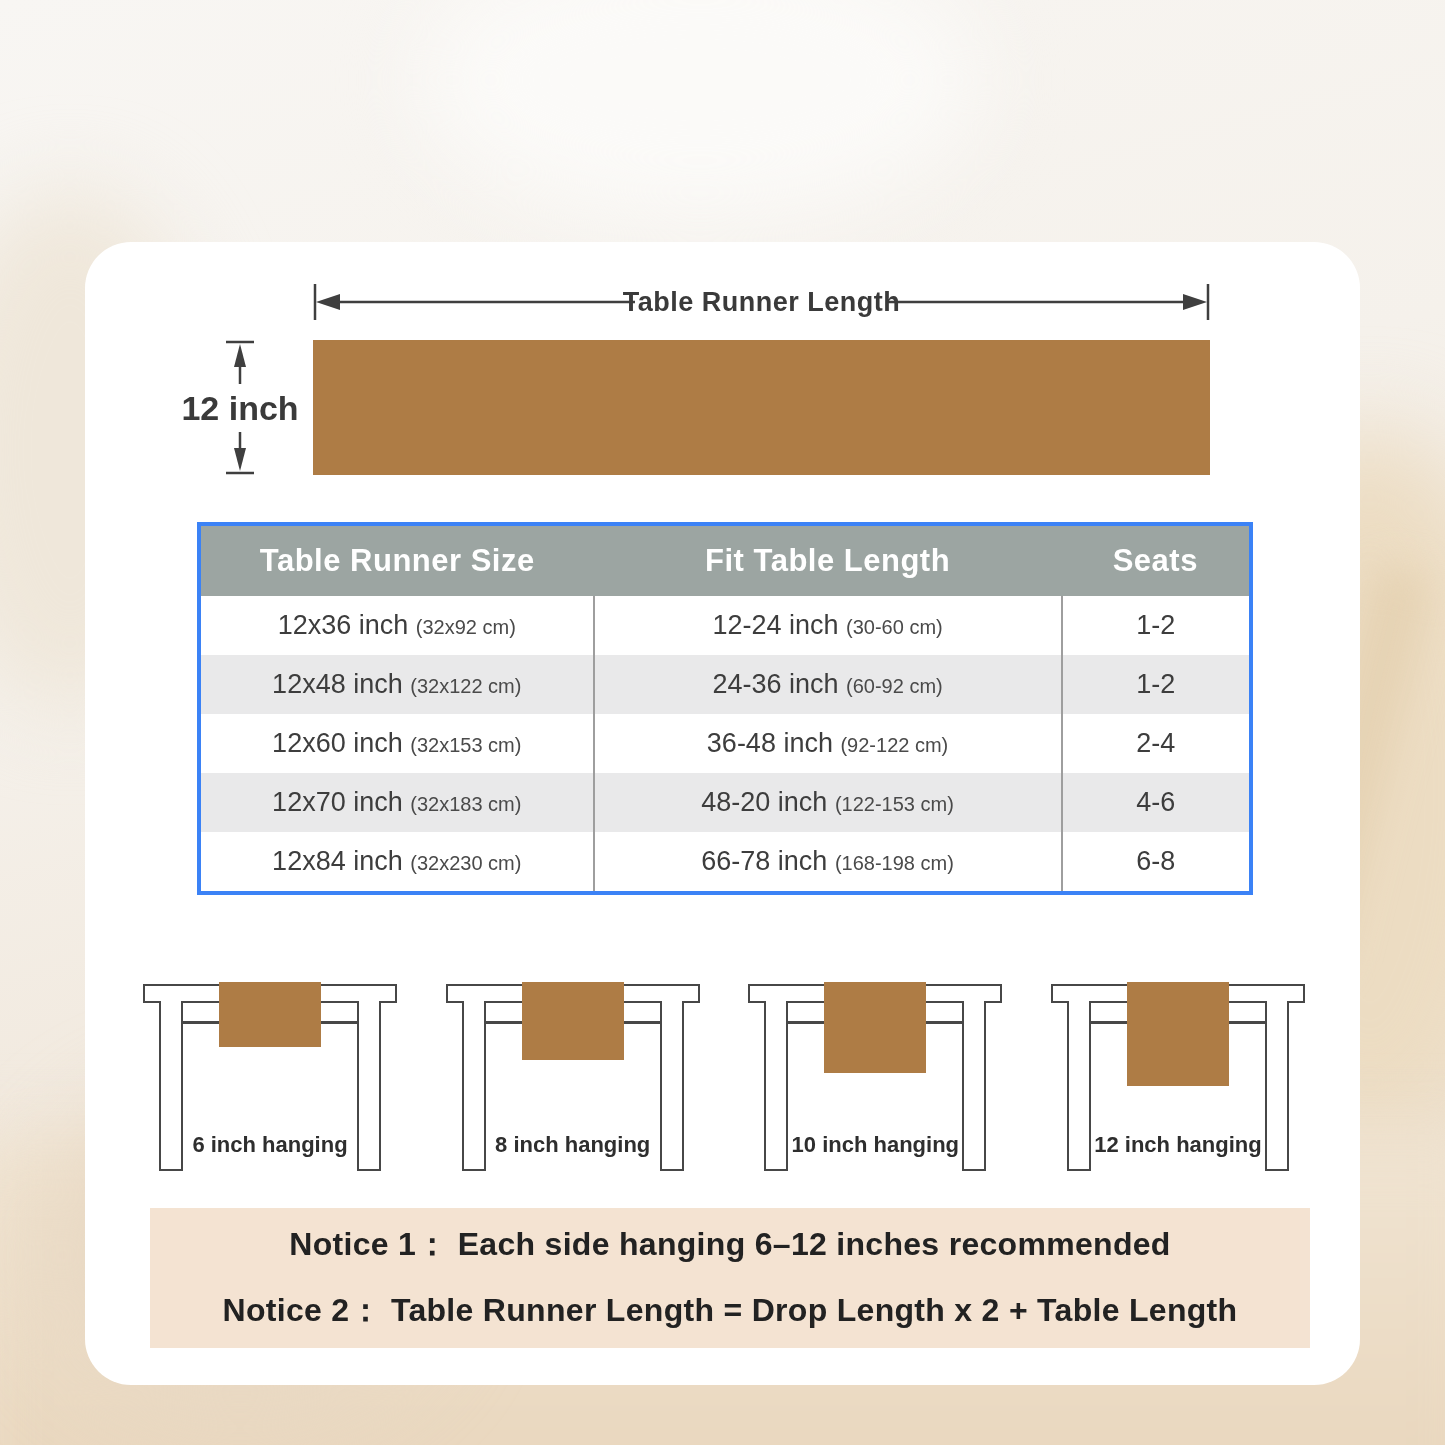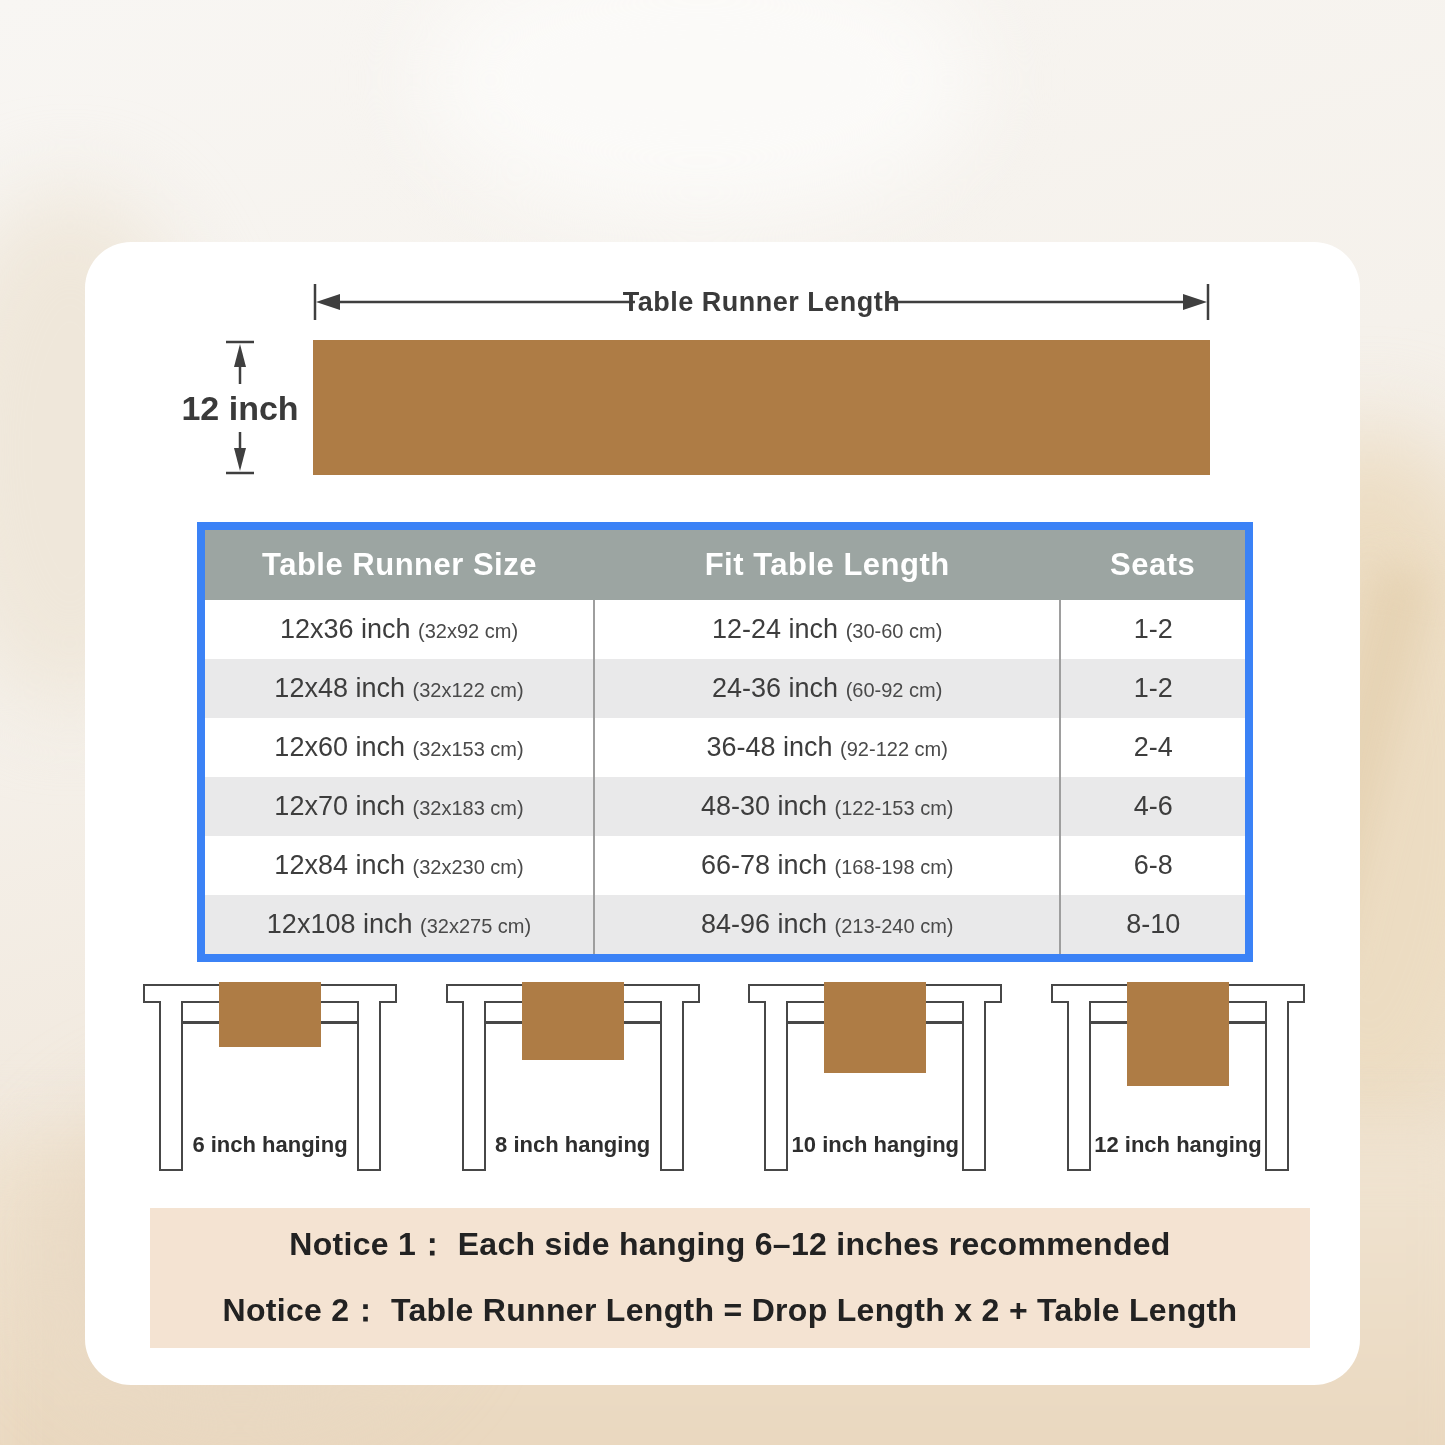--- a/index.html
+++ b/index.html
@@ -42,21 +42,21 @@
   .v-dim { position:absolute; left:141px; top:98px; width:28px; height:135px; }
   .v-dim svg { position:absolute; inset:0; overflow:visible; }
   .v-dim-label {
     position:absolute; left:50%; top:50%; transform:translate(-50%,-50%);
     font-size:34px; font-weight:700; color:#3a3a3a; white-space:nowrap;
   }
 
   
   .size-table {
     position:absolute; left:112px; top:280px; width:1056px;
-    border-collapse:collapse; background:#fff; border:8px solid #3b82f6;
+    border-collapse:collapse; background:#fff; border:4px solid #3b82f6;
   }
   .size-table th {
     background:#9CA5A2; color:#ffffff; font-size:31px; font-weight:700;
     height:68px; text-align:center; letter-spacing:0.5px;
   }
   .size-table td {
     height:57px; text-align:center; font-size:27px; color:#3d3d3d; font-weight:400;
   }
   .size-table td + td { border-left:2px solid #9e9e9e; }
   .size-table tbody tr:nth-child(even) td { background:#E9E9EA; }
@@ -155,33 +155,28 @@
           <td><span>24-36 inch</span> <span class="cm">(60-92 cm)</span></td>
           <td>1-2</td>
         </tr>
         <tr>
           <td><span>12x60 inch</span> <span class="cm">(32x153 cm)</span></td>
           <td><span>36-48 inch</span> <span class="cm">(92-122 cm)</span></td>
           <td>2-4</td>
         </tr>
         <tr>
           <td><span>12x70 inch</span> <span class="cm">(32x183 cm)</span></td>
-          <td><span>48-30 inch</span> <span class="cm">(122-153 cm)</span></td>
+          <td><span>48-20 inch</span> <span class="cm">(122-153 cm)</span></td>
           <td>4-6</td>
         </tr>
         <tr>
           <td><span>12x84 inch</span> <span class="cm">(32x230 cm)</span></td>
           <td><span>66-78 inch</span> <span class="cm">(168-198 cm)</span></td>
           <td>6-8</td>
         </tr>
-        <tr>
-          <td><span>12x108 inch</span> <span class="cm">(32x275 cm)</span></td>
-          <td><span>84-96 inch</span> <span class="cm">(213-240 cm)</span></td>
-          <td>8-10</td>
-        </tr>
       </tbody>
     </table>
 
     <div class="figures">
       <div class="figure">
         <div class="ftop"></div>
         <div class="leg l"></div>
         <div class="leg r"></div>
         <div class="rail"></div>
         <div class="drape" style="height: 65px;"></div>

